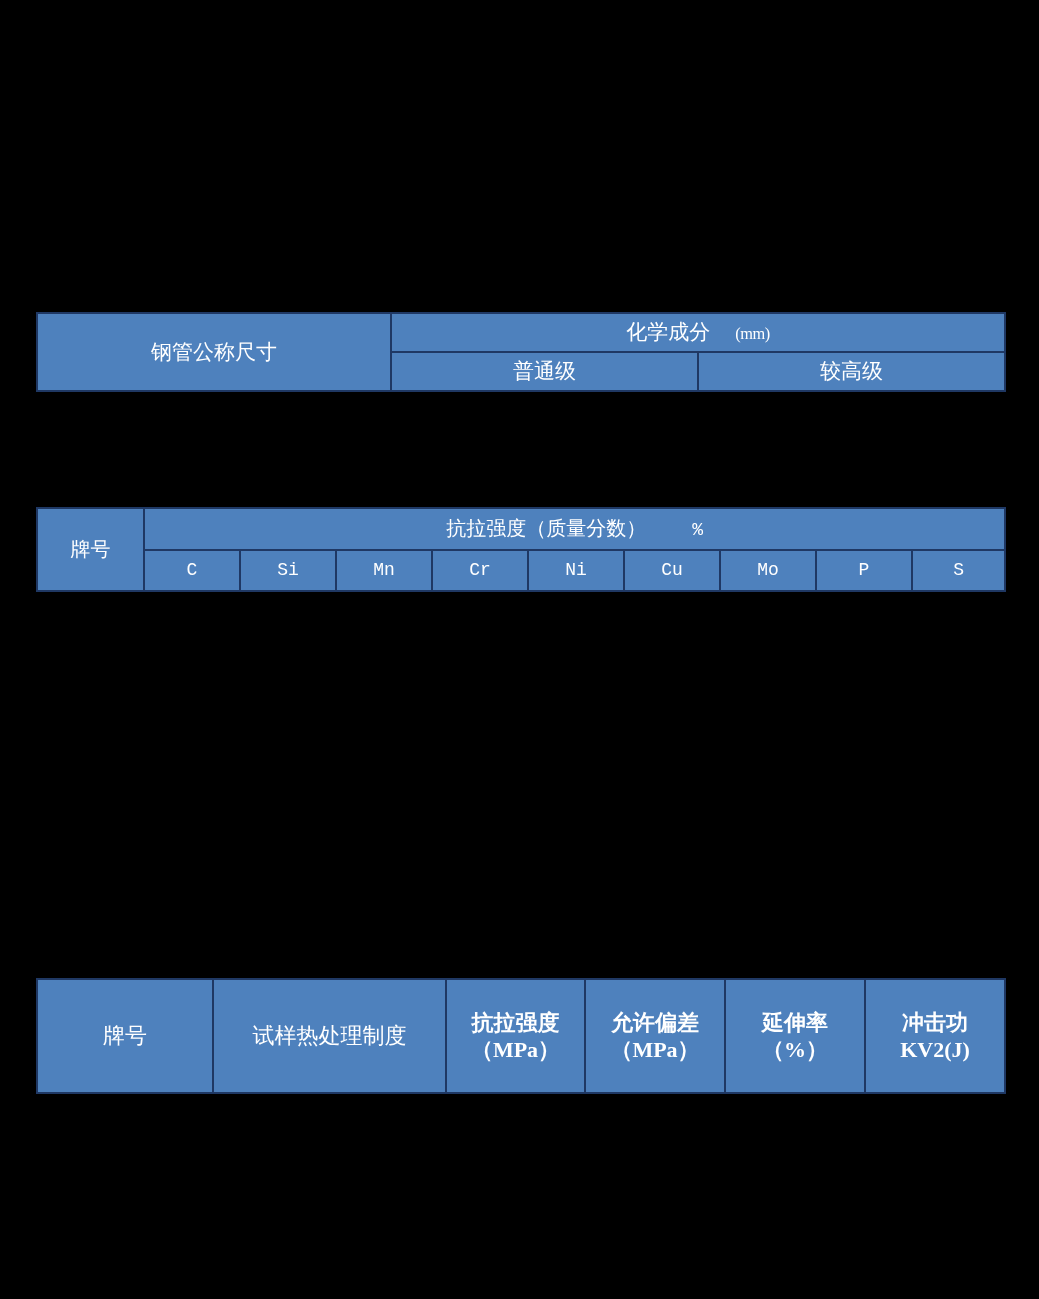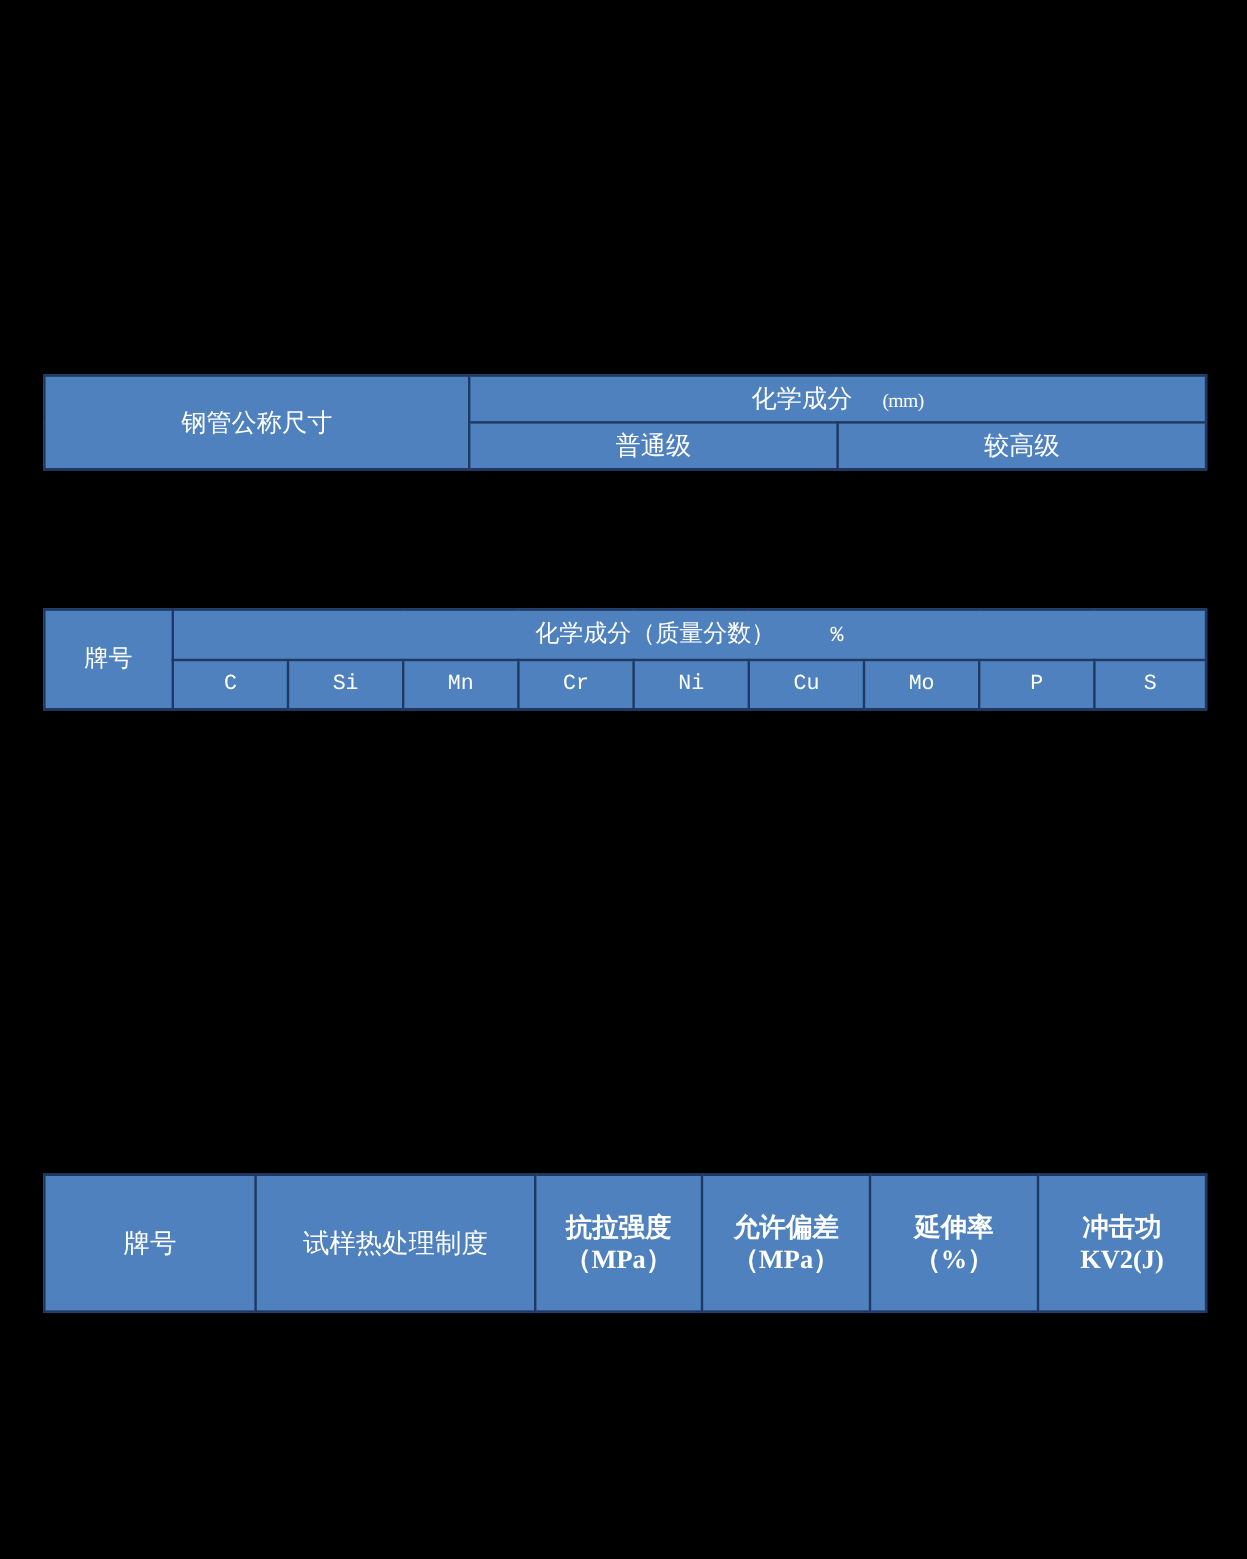--- a/index.html
+++ b/index.html
@@ -106,21 +106,21 @@
     <col style="width:96px">
     <col style="width:96px">
     <col style="width:96px">
     <col style="width:96px">
     <col style="width:96px">
     <col style="width:93px">
   </colgroup>
   <tbody>
     <tr>
       <td class="brand" rowspan="2">牌号</td>
-      <td colspan="9"><span>化学成分（质量分数）</span><span class="pct-gap"></span><span class="elem-unit" style="font-family:'Liberation Mono','DejaVu Sans Mono',monospace;font-size:18px;">%</span></td>
+      <td colspan="9"><span>抗拉强度（质量分数）</span><span class="pct-gap"></span><span class="elem-unit" style="font-family:'Liberation Mono','DejaVu Sans Mono',monospace;font-size:18px;">%</span></td>
     </tr>
     <tr>
       <td class="elem">C</td>
       <td class="elem">Si</td>
       <td class="elem">Mn</td>
       <td class="elem">Cr</td>
       <td class="elem">Ni</td>
       <td class="elem">Cu</td>
       <td class="elem">Mo</td>
       <td class="elem">P</td>

